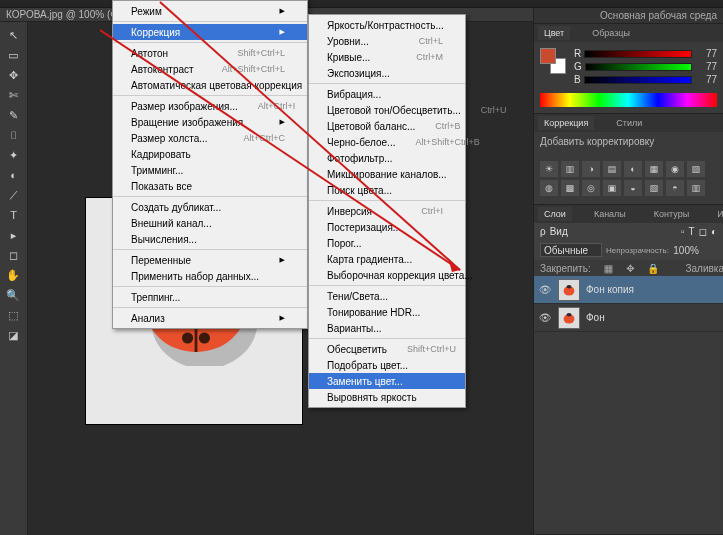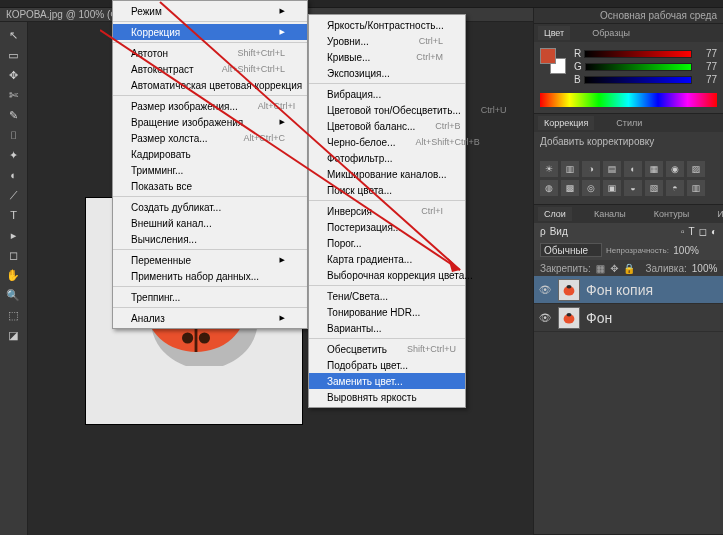--- a/index.html
+++ b/index.html
@@ -37,27 +37,27 @@
 .srow .val{width:22px;text-align:right;color:#ccc}
 .spectrum{height:14px;margin:2px 6px 6px;background:linear-gradient(90deg,red,yellow,lime,cyan,blue,magenta,red)}
 .adj-panel{padding:4px 6px;font-size:9px}
 .adj-title{color:#bbb;margin-bottom:14px}
 .adj-icons{display:flex;flex-wrap:wrap;gap:3px;margin-bottom:4px}
 .aic{width:18px;height:16px;background:#4a4a4a;display:flex;align-items:center;justify-content:center;font-size:9px;color:#ccc;cursor:pointer}
 .layers-head{display:flex;align-items:center;padding:3px 6px;gap:4px;font-size:8px;background:#404040}
 .bl-select{flex:0 0 62px;height:14px;background:#333;border:1px solid #555;font-size:8px;padding:0 3px;display:flex;align-items:center}
 .op-lbl{color:#aaa;font-size:8px}
 .op-val{width:26px;text-align:right;color:#ccc}
-.lock-row{display:flex;align-items:center;padding:2px 6px;gap:5px;font-size:8px;color:#aaa;background:#3a3a3a}
+.lock-row{display:flex;align-items:center;padding:2px 6px;gap:13px;font-size:8px;color:#aaa;background:#3a3a3a}
 .lock-ic{width:12px;height:12px;display:inline-flex;align-items:center;justify-content:center}
 .layer{display:flex;align-items:center;height:28px;padding:0 4px;gap:6px;border-bottom:1px solid #2e2e2e;cursor:pointer}
 .layer.sel{background:#4a6a8a}
 .eye{width:14px;font-size:10px;color:#ccc;text-align:center}
 .thumb{width:22px;height:22px;background:#ddd;border:1px solid #666;display:flex;align-items:center;justify-content:center}
-.lname{font-size:14px;color:#ddd}
+.lname{font-size:10px;color:#ddd}
 .side-tabs{position:absolute;right:190px;top:22px;width:22px;display:flex;flex-direction:column;gap:2px;padding-top:6px}
 .stab{width:20px;height:18px;background:#3a3a3a;display:flex;align-items:center;justify-content:center;color:#ccc;font-size:10px;border:1px solid #222;cursor:pointer}
 .arrow{position:absolute;z-index:60;pointer-events:none}
 </style>
 </head>
 <body>
 
 <div class="topbar"></div>
 <div class="title-strip">
     <span>КОРОВА.jpg @ 100% (Фон...)</span>

